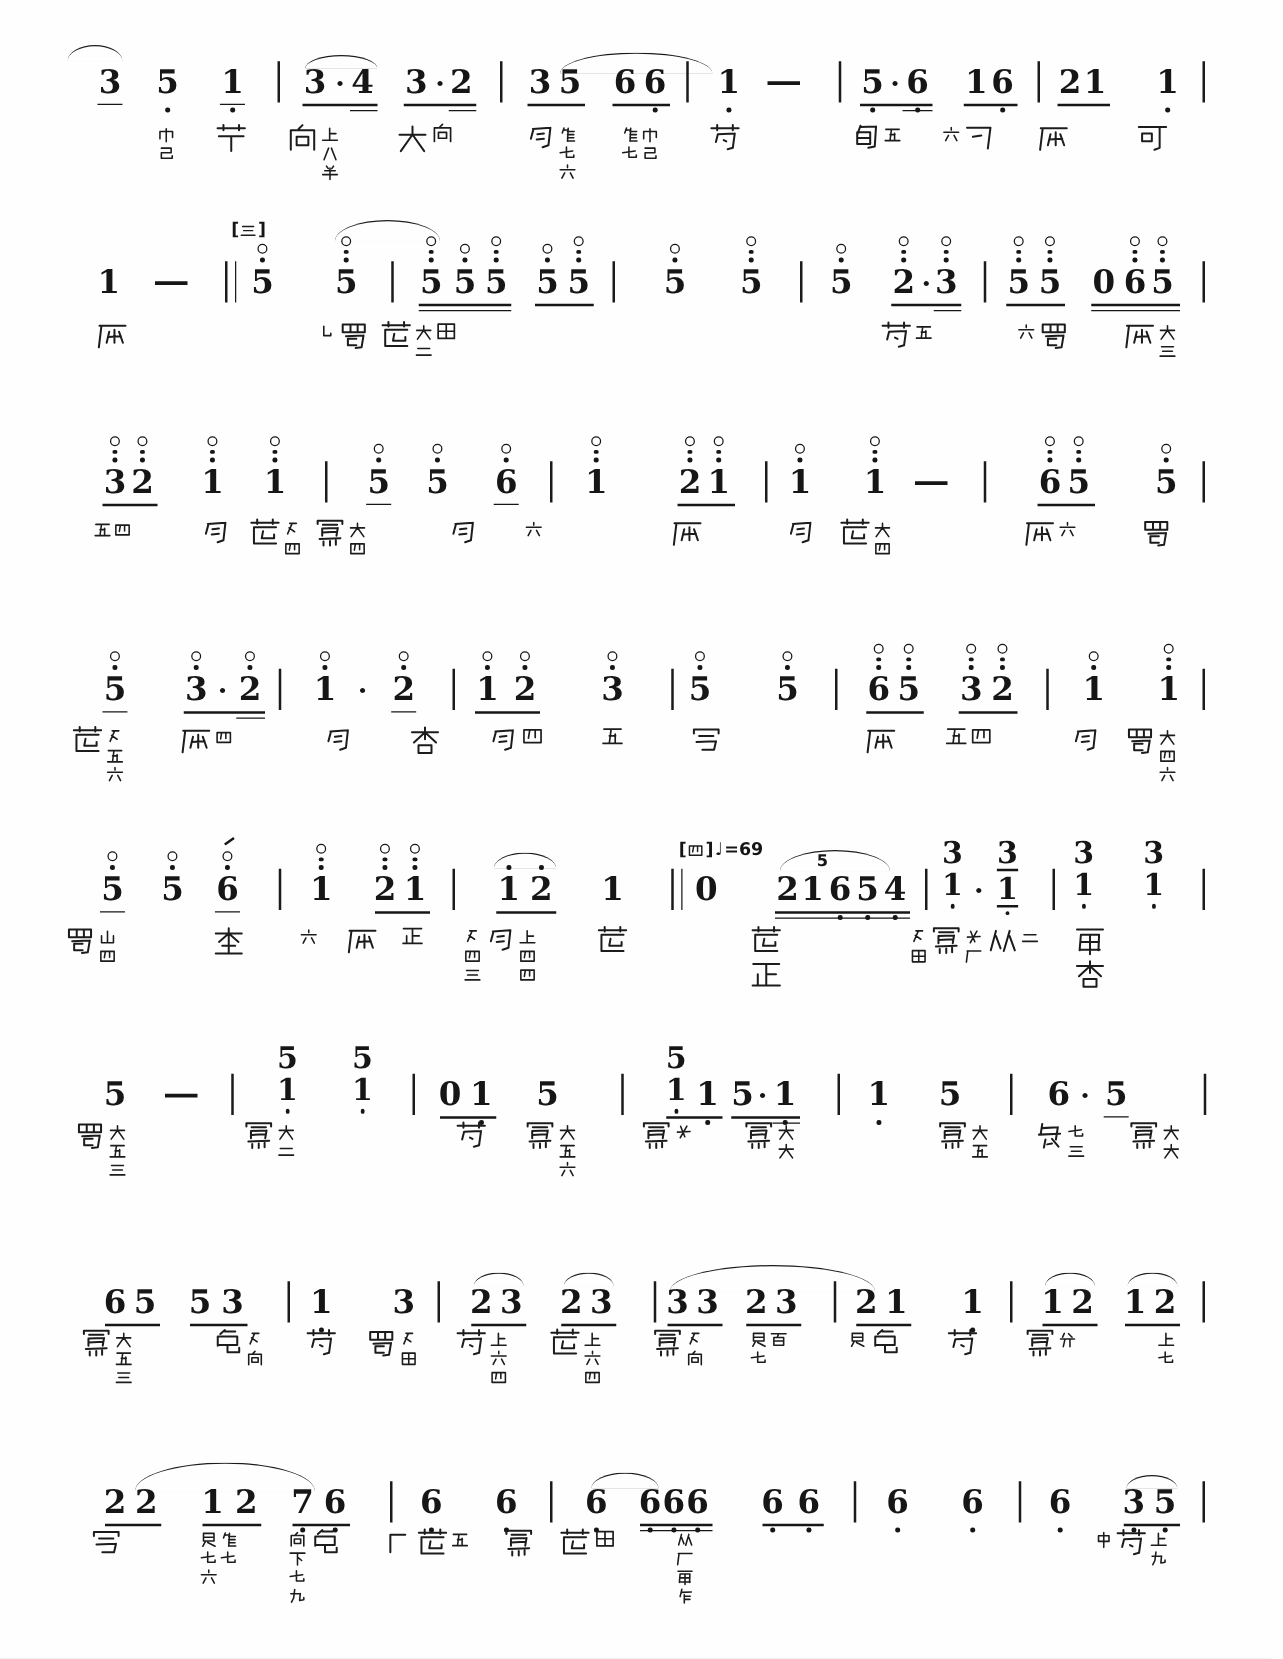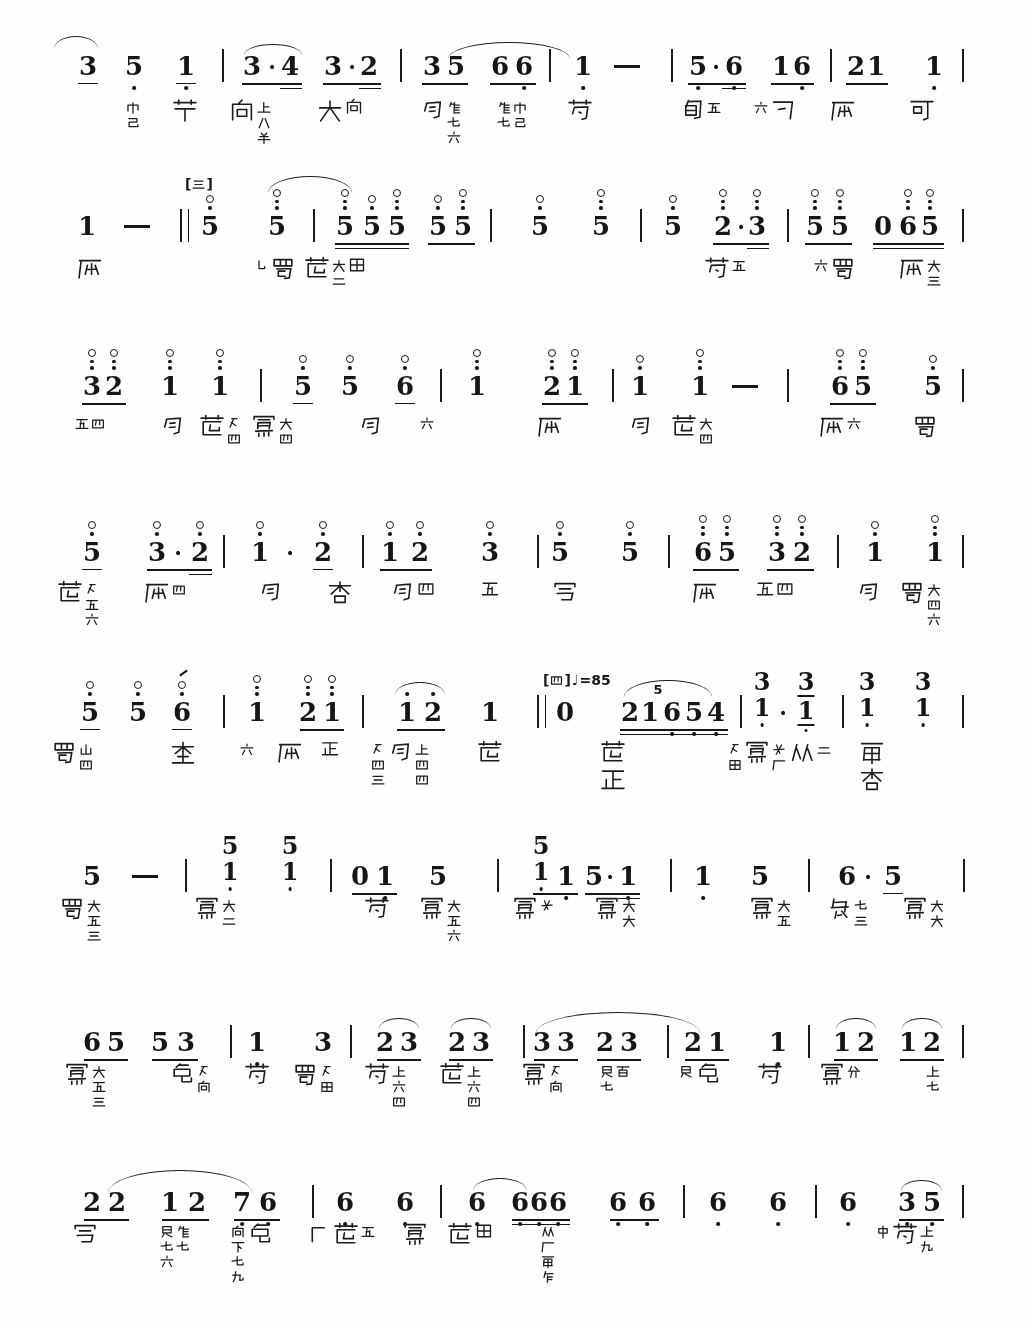--- a/index.html
+++ b/index.html
@@ -980,21 +980,21 @@
         </div>
       </div>
       <div class="bm" style="left:300px;top:729px;width:44px"></div>
       <div class="bm" style="left:397px;top:729px;width:48px"></div>
       <div class="bm" style="left:620px;top:729px;width:108px"></div>
       <div class="bm" style="left:620px;top:733.5px;width:108px"></div>
       <div class="arc" style="left:395px;top:682px;width:50px;height:12px"></div>
       <div class="arc" style="left:624px;top:680px;width:88px;height:16px"></div>
       <div class="mk" style="left:543px;top:672px">[<svg class="gl" viewBox="0 0 100 100" width="13" height="13">
           <path d="M12 22L88 22M12 22L12 78M88 22L88 78M12 78L88 78M38 22L32 58M62 22L62 55" fill="none" stroke="#1c1c1c" stroke-width="9" stroke-linecap="round" stroke-linejoin="round"></path>
-        </svg>]<span style="font-family:'DejaVu Sans',sans-serif">♩</span><span>=85</span></div>
+        </svg>]<span style="font-family:'DejaVu Sans',sans-serif">♩</span><span>=69</span></div>
       <div class="tup" style="left:658px;top:682px">5</div>
       <div class="nt" style="left:90px;top:698px">
         <div class="hi">
           <span class="ring"></span>
           <span class="pt"></span>
         </div>
         <span class="dg">5</span>
         <div class="un"></div>
       </div>
       <div class="nt" style="left:138px;top:698px">

